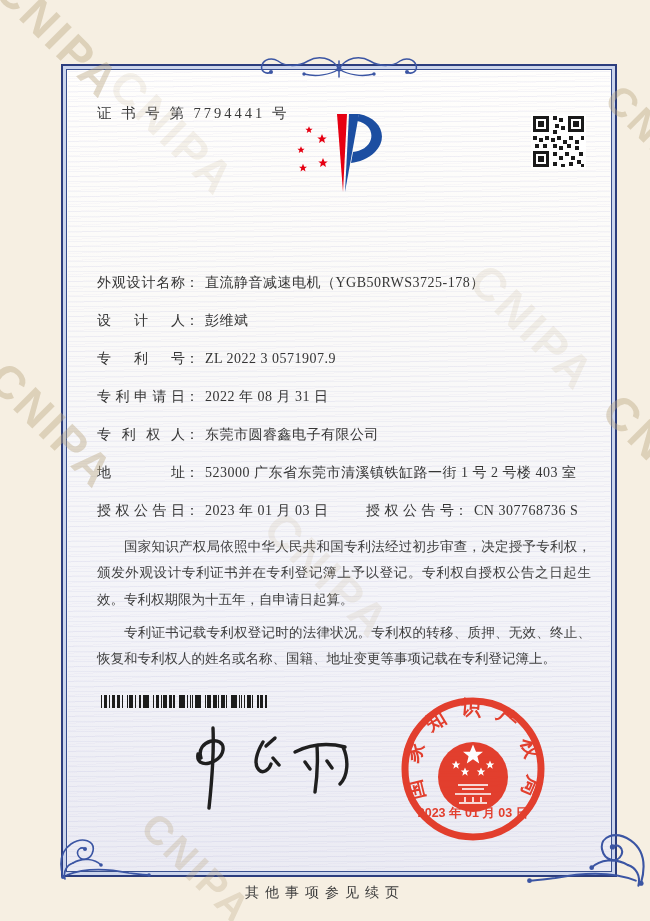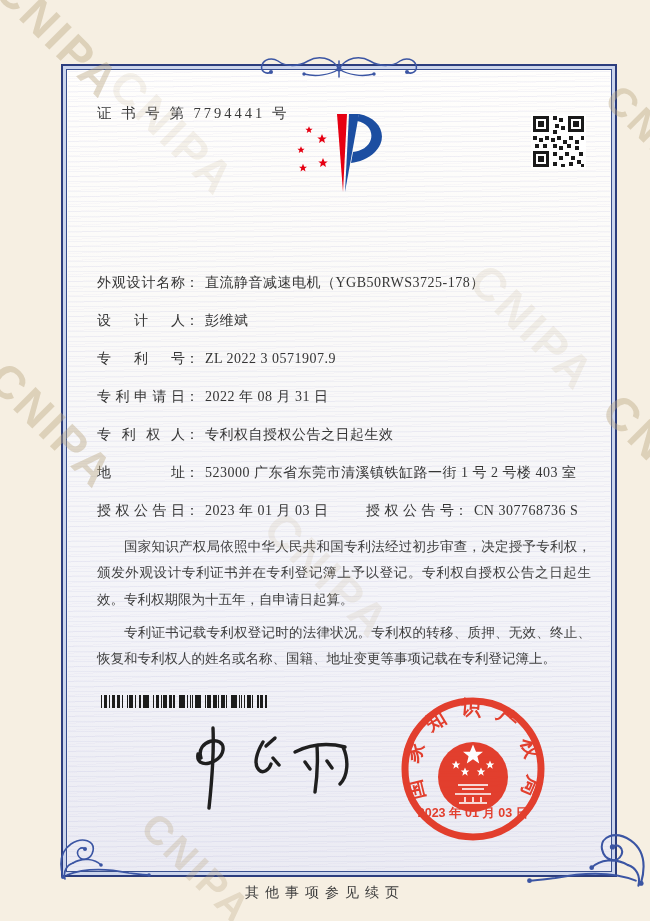--- a/index.html
+++ b/index.html
@@ -185,21 +185,21 @@
         <div class="frow">
           <span class="flabel">设计人</span><span class="fcolon">：</span><span class="fval">彭维斌</span>
         </div>
         <div class="frow">
           <span class="flabel">专利号</span><span class="fcolon">：</span><span class="fval">ZL 2022 3 0571907.9</span>
         </div>
         <div class="frow">
           <span class="flabel">专利申请日</span><span class="fcolon">：</span><span class="fval">2022 年 08 月 31 日</span>
         </div>
         <div class="frow">
-          <span class="flabel">专利权人</span><span class="fcolon">：</span><span class="fval">专利权自授权公告之日起生效</span>
+          <span class="flabel">专利权人</span><span class="fcolon">：</span><span class="fval">东莞市圆睿鑫电子有限公司</span>
         </div>
         <div class="frow">
           <span class="flabel">地址</span><span class="fcolon">：</span><span class="fval">523000 广东省东莞市清溪镇铁缸路一街 1 号 2 号楼 403 室</span>
         </div>
         <div class="frow">
           <span class="flabel">授权公告日</span><span class="fcolon">：</span><span class="fval">2023 年 01 月 03 日</span>
           <span class="fpair2"><span class="flabel">授权公告号</span><span class="fcolon">：</span><span class="fval">CN 307768736 S</span></span>
         </div>
       </div>
 

